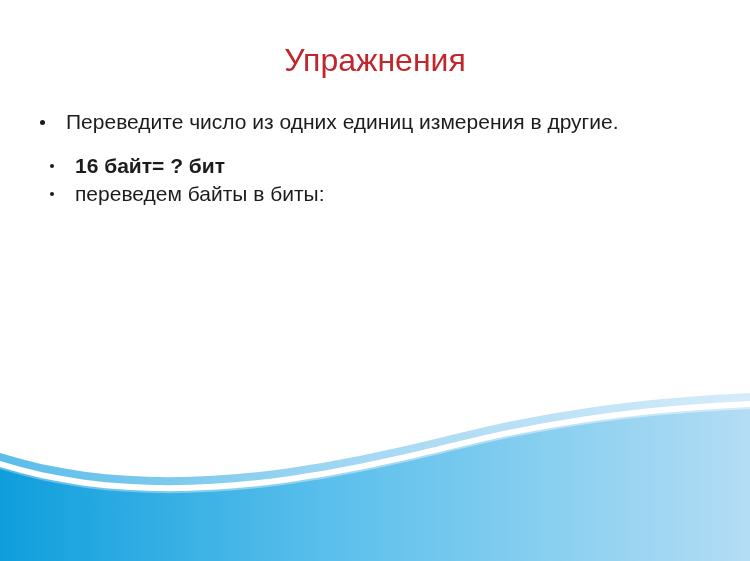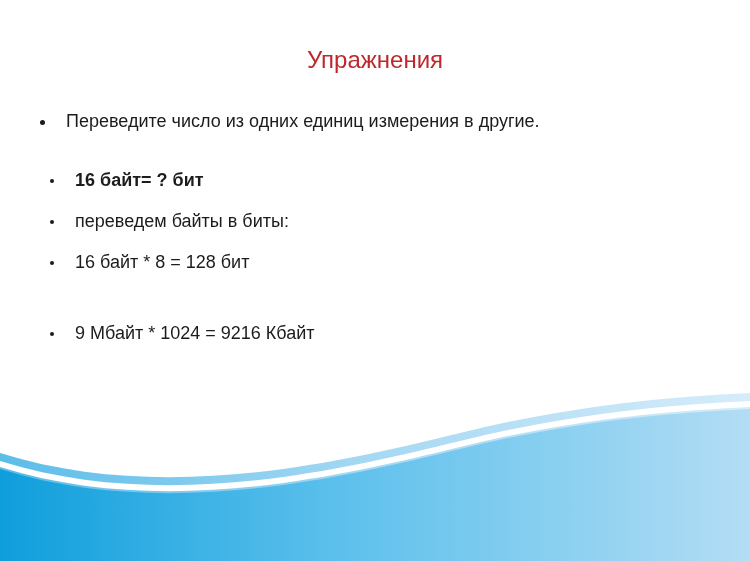--- a/index.html
+++ b/index.html
@@ -21,21 +21,21 @@
     overflow: hidden;
   }
 
   
   .slide-title {
     position: absolute;
     top: 38px;
     left: 0;
     width: 750px;
     text-align: center;
-    font-size: 24px;
+    font-size: 32px;
     font-weight: 400;
     letter-spacing: 0px;
     line-height: 44px;
     color: #bf272c;
     white-space: nowrap;
   }
 
   
   .bullet-list {
     position: absolute;
@@ -43,21 +43,21 @@
     left: 28px;
     width: 660px;
     list-style: none;
     margin: 0;
     padding: 0;
   }
   .bullet-item {
     position: relative;
     display: block;
     color: #1c1c1c;
-    font-size: 18px;
+    font-size: 21px;
     line-height: 27px;
     padding-left: 38px;
     min-height: 27px;
   }
   .bullet-item .dot {
     position: absolute;
     left: 12px;
     top: 12px;
     width: 5px;
     height: 5px;
@@ -81,22 +81,22 @@
   .bullet-item.bold .text {
     font-weight: bold;
   }
   .bullet-item .text {
     display: block;
   }
   .spacer-item {
     display: block;
     height: 30px;
   }
-  .gap-sm { margin-top: 32px; }
-  .gap-md { margin-top: 14px; }
+  .gap-sm { margin-top: 17px; }
+  .gap-md { margin-top: 1px; }
 
   
   .wave-wrap {
     position: absolute;
     left: 0;
     bottom: 0;
     width: 750px;
     height: 170px;
     pointer-events: none;
   }
@@ -123,33 +123,25 @@
     <div class="bullet-item lvl-2 bold gap-sm">
       <span class="dot"></span>
       <span class="text">16 байт= ? бит</span>
     </div>
 
     <div class="bullet-item lvl-2 gap-md">
       <span class="dot"></span>
       <span class="text">переведем байты в биты:</span>
     </div>
 
-    <div class="bullet-item lvl-2 gap-md">
-      <span class="dot"></span>
-      <span class="text">16 байт * 8 = 128 бит</span>
-    </div>
 
     <div class="spacer-item"></div>
 
 
 
-    <div class="bullet-item lvl-2 gap-md">
-      <span class="dot"></span>
-      <span class="text">9 Мбайт * 1024 = 9216 Кбайт</span>
-    </div>
 
   </div>
 
   <div class="wave-wrap">
     <svg viewBox="0 0 750 170" preserveAspectRatio="none" xmlns="http://www.w3.org/2000/svg">
       <defs>
         <linearGradient id="gradMain" x1="0" y1="0" x2="1" y2="0">
           <stop offset="0%" stop-color="#0f9edc"></stop>
           <stop offset="45%" stop-color="#5cc0ec"></stop>
           <stop offset="100%" stop-color="#b3ddf4"></stop>

